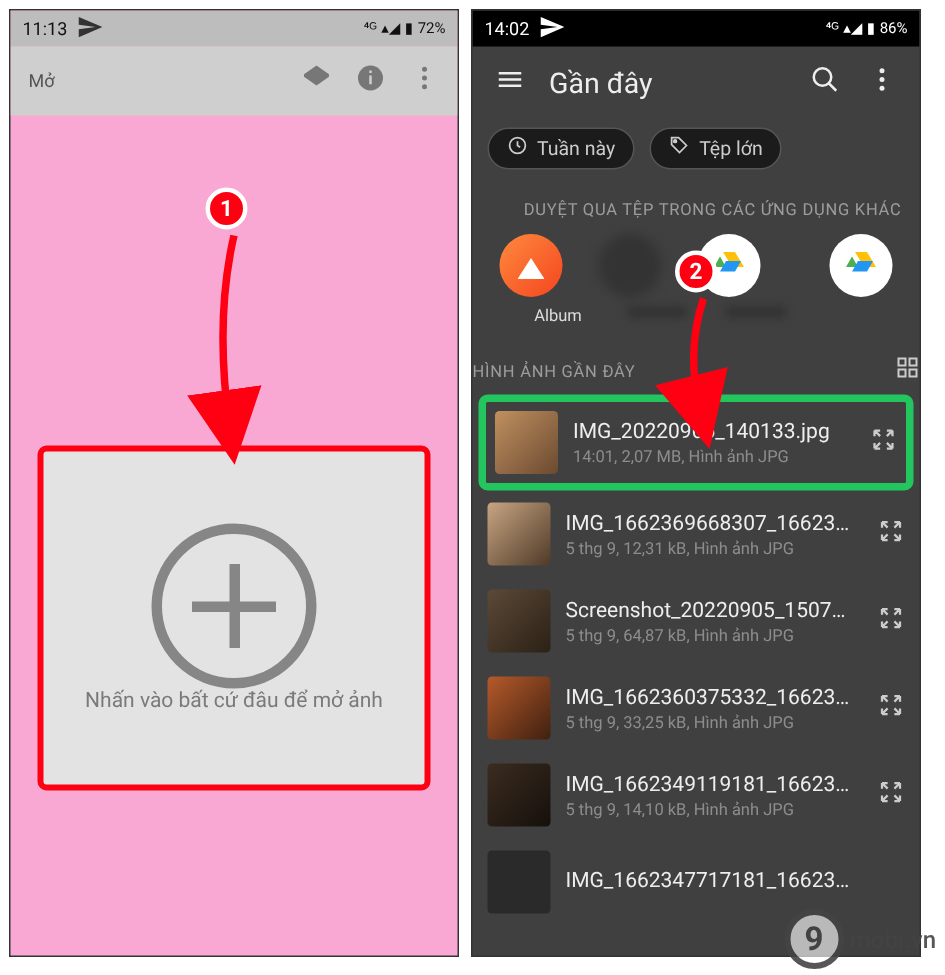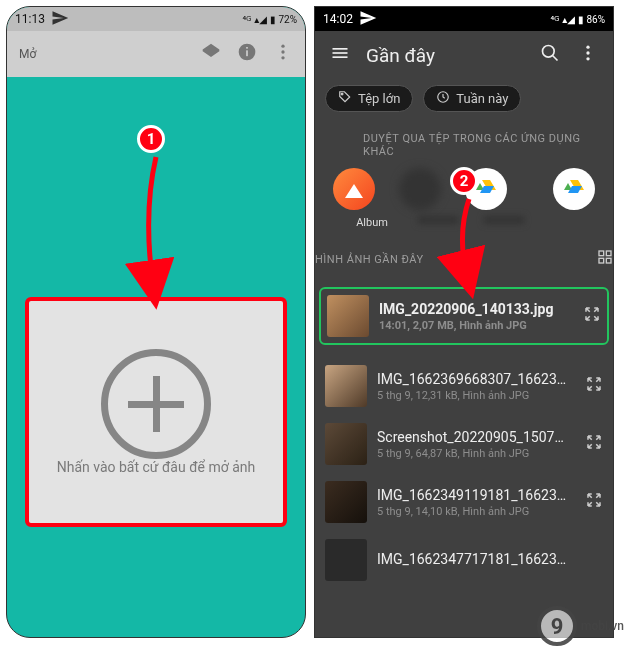--- a/index.html
+++ b/index.html
@@ -1,21 +1,21 @@
 <!DOCTYPE html>
 <html><head>
 <meta charset="utf-8">
 <style>
   * { box-sizing: border-box; margin: 0; padding: 0; }
   body { background: #fff; font-family: -apple-system, Roboto, sans-serif; width: 630px; height: 650px; position: relative; }
   .container { display: flex; gap: 8px; padding: 6px; }
   .phone { width: 300px; height: 632px; border: 1px solid #333; background: #fff; position: relative; overflow: hidden; }
   
   
-  .phone-left { background: #14b8a6; border-radius: 24px; }
+  .phone-left { background: #f9a8d4; }
   .status-bar { height: 24px; display: flex; justify-content: space-between; align-items: center; padding: 0 8px; font-size: 12px; }
   .status-bar.dark { background: #bdbdbd; color: #111; }
   .status-bar.black { background: #000; color: #fff; }
   .status-left { display: flex; align-items: center; gap: 6px; }
   .status-right { display: flex; align-items: center; gap: 3px; font-size: 10px; }
   .topbar-left { height: 46px; display: flex; align-items: center; justify-content: space-between; padding: 0 12px; background: #cfcfcf; }
   .topbar-left .title { color: #555; font-size: 12px; }
   .topbar-left .icons { display: flex; gap: 16px; color: #777; }
   .open-area { position: absolute; left: 18px; bottom: 110px; width: 262px; height: 230px; background: #e3e3e3; border-radius: 6px; display: flex; flex-direction: column; align-items: center; justify-content: center; border: 4px solid #ff0012; }
   .open-area .plus-circle { width: 110px; height: 110px; border: 7px solid #868686; border-radius: 50%; display: flex; align-items: center; justify-content: center; color: #868686; }
@@ -25,39 +25,39 @@
   .open-area .hint { color: #7a7a7a; font-size: 14px; }
 
   
   .phone-right { background: #404040; color: #e4e4e4; }
   .topbar-right { height: 48px; display: flex; align-items: center; padding: 0 15px; gap: 16px; }
   .topbar-right .menu { color: #e6e6e6; }
   .topbar-right .title { font-size: 19px; flex: 1; color: #eee; }
   .topbar-right .icons { display: flex; gap: 18px; }
   .chips { display: flex; gap: 10px; padding: 6px 10px 10px; }
   .chip { border: 1px solid #555; border-radius: 16px; padding: 4px 12px; font-size: 13px; display: flex; align-items: center; gap: 6px; color: #ccc; background: #1b1b1b;}
-  .section-label { font-size: 11px; letter-spacing: 0.5px; color: #9c9c9c; padding: 10px 12px 8px; display:flex; justify-content:flex-start; align-items:center;margin-left:36px;}
+  .section-label { font-size: 11px; letter-spacing: 0.5px; color: #9c9c9c; padding: 10px 12px 8px; display:flex; justify-content:flex-end; align-items:center;}
   .apps-row { display: flex; gap: 12px; padding: 2px 12px 6px; align-items:flex-start; }
   .app { width: 54px; display:flex; flex-direction:column; align-items:center; gap:6px; }
   .app .ico { width: 42px; height: 42px; border-radius: 50%; }
   .app .lbl { font-size: 11px; color: #ddd; white-space: nowrap; margin-left: 36px; }
   .album-ico { background: linear-gradient(135deg,#ff8a3d,#f4451f); position:relative;}
   .album-ico::after{content:""; position:absolute; width:18px;height:14px; background:#fff; bottom:12px;left:12px; clip-path: polygon(0 100%,50% 0,100% 100%);}
   .drive-ico { background: #fff; display:flex; align-items:center; justify-content:center; }
   .drive-ico svg{width:24px;height:24px;}
   .blur-app .ico{ background:#333; filter: blur(4px);}
   .blur-app .lbl{ color:#444; background:#333; width:40px; height:8px; filter:blur(3px);}
 
   .images-header { display:flex; justify-content:space-between; align-items:center; padding: 14px 0 6px;}
   .images-header .label{font-size:11px; color:#9c9c9c; letter-spacing:0.5px;}
   .grid-ico{width:16px;height:16px;}
 
   .file-list { }
   .file-row { display: flex; align-items: center; padding: 8px 10px; gap: 10px; }
-  .file-row.highlight { border: 2px solid #22c55e; border-radius: 6px; margin: 12px 4px; padding: 6px 6px; font-weight: bold;}
+  .file-row.highlight { border: 5px solid #22c55e; border-radius: 6px; margin: 0 4px; padding: 6px 6px;}
   .thumb { width: 42px; height: 42px; background: #555; border-radius: 3px; flex-shrink:0; }
   .file-text { flex: 1; min-width:0; }
   .file-name { font-size: 14px; color: #eee; white-space: nowrap; overflow: hidden; text-overflow: ellipsis; }
   .file-meta { font-size: 11px; color: #8d8d8d; margin-top:2px;}
   .expand-ico { width: 18px; height: 18px; color: #ccc; flex-shrink:0;}
 
   
   .t1{background:linear-gradient(135deg,#c09060,#6b4a30);}
   .t2{background:linear-gradient(135deg,#d97f3e,#5e2e10);}
   .t3{background:linear-gradient(135deg,#c8a582,#4f3a28);}
@@ -66,21 +66,21 @@
   .t6{background:linear-gradient(135deg,#3b2c20,#15100b);}
 
   
   .callout { position: absolute; width: 28px; height: 28px; border-radius: 50%; background: #ff0012; color: #fff; font-weight: bold; font-size: 15px; display: flex; align-items: center; justify-content: center; border: 3px solid #fff; z-index: 20;}
   .arrow { position: absolute; z-index:19; }
   .arrow svg { overflow: visible; }
 
   
   .watermark { position: absolute; right: 6px; bottom: 4px; display:flex; align-items:center; gap:4px; opacity:0.9; }
   .watermark .circ{width:40px;height:40px;border:4px solid #444;border-radius:50%;display:flex;align-items:center;justify-content:center;font-size:22px;font-weight:bold;color:#444;background:rgba(255,255,255,0.7);}
-  .watermark .txt{font-size:12px;color:#444;font-weight:500;}
+  .watermark .txt{font-size:16px;color:#444;font-weight:500;}
 
   .svg-icon{width:20px;height:20px;}
   .ico18{width:18px;height:18px;}
 </style>
 </head>
 <body>
 
 <div class="container">
 
   <div class="phone phone-left">
@@ -190,31 +190,31 @@
               <circle cx="12" cy="12" r="2"></circle>
               <circle cx="12" cy="19" r="2"></circle>
             </svg>
         </span>
       </div>
     </div>
 
     <div class="chips">
       <div class="chip">
         <span><svg width="14" height="14" viewBox="0 0 24 24" fill="none" stroke="#ccc" stroke-width="2">
+              <circle cx="12" cy="12" r="9"></circle>
+              <path d="M12 7v5l3 2"></path>
+            </svg></span>
+        <span>Tuần này</span>
+      </div>
+      <div class="chip">
+        <span><svg width="14" height="14" viewBox="0 0 24 24" fill="none" stroke="#ccc" stroke-width="2">
               <path d="M20 12l-8 8-9-9V3h8z"></path>
               <circle cx="7" cy="7" r="1.5" fill="#ccc"></circle>
             </svg></span>
         <span>Tệp lớn</span>
-      </div>
-      <div class="chip">
-        <span><svg width="14" height="14" viewBox="0 0 24 24" fill="none" stroke="#ccc" stroke-width="2">
-              <circle cx="12" cy="12" r="9"></circle>
-              <path d="M12 7v5l3 2"></path>
-            </svg></span>
-        <span>Tuần này</span>
       </div>
     </div>
 
     <div class="section-label">
       <span>DUYỆT QUA TỆP TRONG CÁC ỨNG DỤNG KHÁC</span>
     </div>
 
     <div class="apps-row">
       <div class="app">
         <div class="ico album-ico"></div>
@@ -282,20 +282,30 @@
         <div class="thumb t4"></div>
         <div class="file-text">
           <div class="file-name">Screenshot_20220905_1507…</div>
           <div class="file-meta">5 thg 9, 64,87 kB, Hình ảnh JPG</div>
         </div>
         <span><svg class="expand-ico" viewBox="0 0 24 24" fill="none" stroke="#ccc" stroke-width="2">
               <path d="M4 4l5 5M4 4h5M4 4v5M20 20l-5-5M20 20h-5M20 20v-5M20 4l-5 5M20 4h-5M20 4v5M4 20l5-5M4 20h5M4 20v-5"></path>
             </svg></span>
       </div>
       <div class="file-row">
+        <div class="thumb t5"></div>
+        <div class="file-text">
+          <div class="file-name">IMG_1662360375332_16623…</div>
+          <div class="file-meta">5 thg 9, 33,25 kB, Hình ảnh JPG</div>
+        </div>
+        <span><svg class="expand-ico" viewBox="0 0 24 24" fill="none" stroke="#ccc" stroke-width="2">
+              <path d="M4 4l5 5M4 4h5M4 4v5M20 20l-5-5M20 20h-5M20 20v-5M20 4l-5 5M20 4h-5M20 4v5M4 20l5-5M4 20h5M4 20v-5"></path>
+            </svg></span>
+      </div>
+      <div class="file-row">
         <div class="thumb t6"></div>
         <div class="file-text">
           <div class="file-name">IMG_1662349119181_16623…</div>
           <div class="file-meta">5 thg 9, 14,10 kB, Hình ảnh JPG</div>
         </div>
         <span><svg class="expand-ico" viewBox="0 0 24 24" fill="none" stroke="#ccc" stroke-width="2">
               <path d="M4 4l5 5M4 4h5M4 4v5M20 20l-5-5M20 20h-5M20 20v-5M20 4l-5 5M20 4h-5M20 4v5M4 20l5-5M4 20h5M4 20v-5"></path>
             </svg></span>
       </div>
       <div class="file-row">

